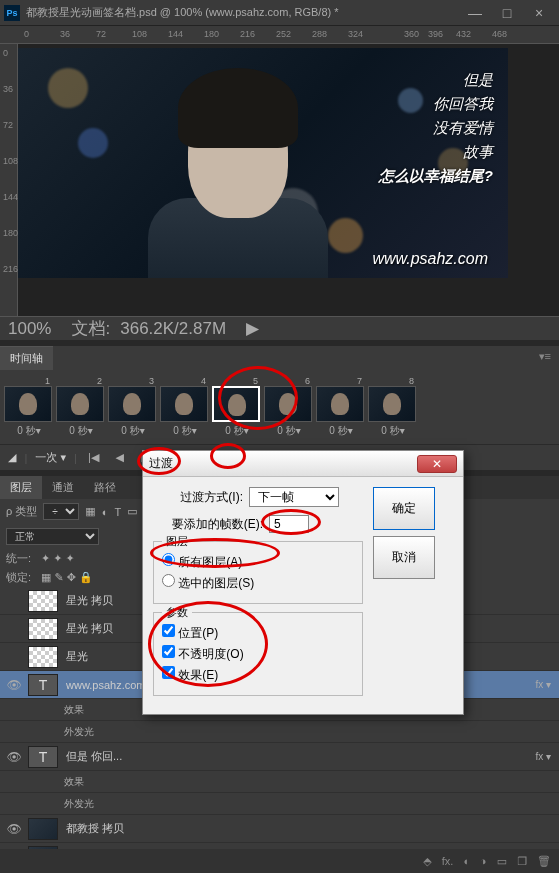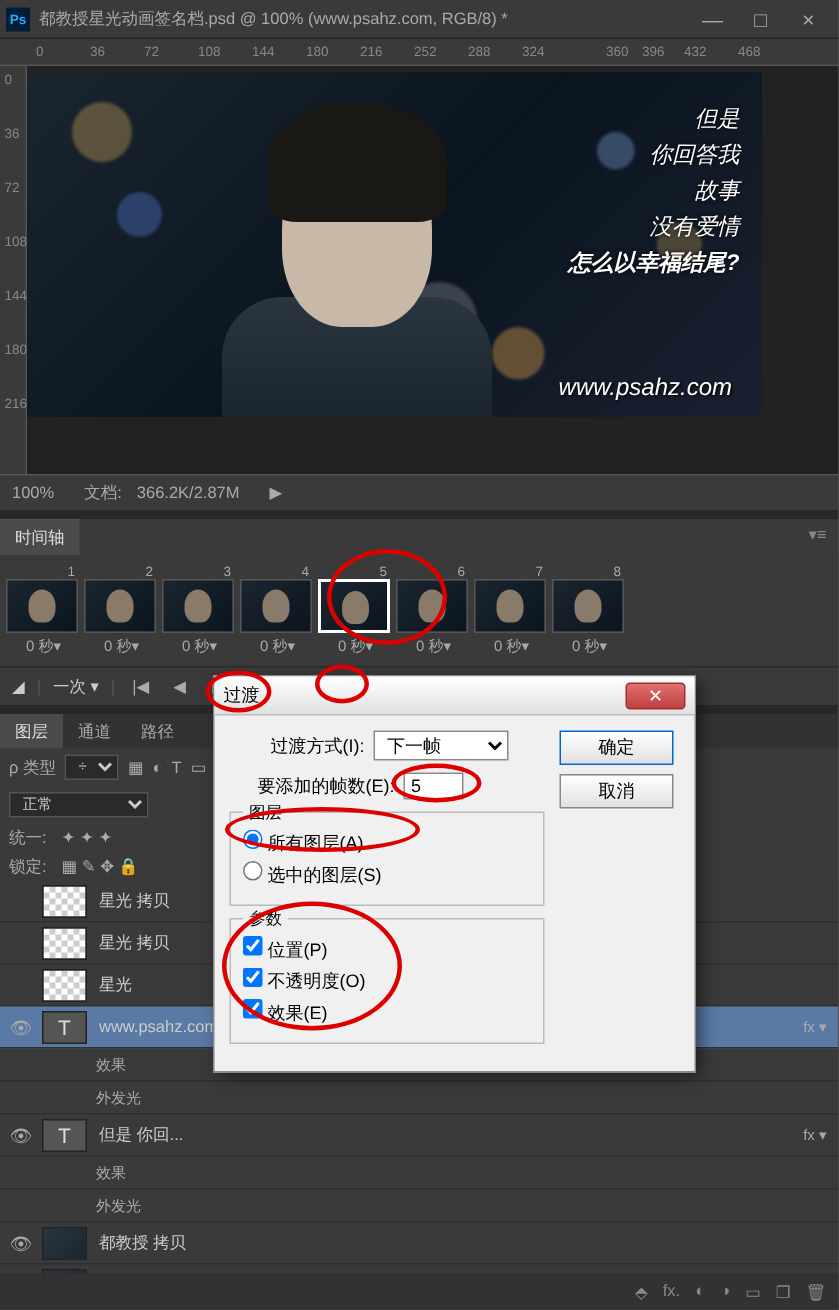--- a/index.html
+++ b/index.html
@@ -22,21 +22,21 @@
 .b4{width:35px;height:35px;background:rgba(255,180,80,0.35);top:170px;left:310px}
 .b5{width:25px;height:25px;background:rgba(150,200,255,0.3);top:40px;left:380px}
 .b6{width:30px;height:30px;background:rgba(255,200,100,0.25);top:100px;left:420px}
 .person{position:absolute;left:130px;top:10px;width:180px;height:220px}
 .person .face{width:100px;height:130px;background:#c8b8a8;border-radius:50% 50% 40% 40%;position:absolute;left:40px;top:30px}
 .person .hair{width:120px;height:80px;background:#1a1815;border-radius:60% 60% 20% 20%;position:absolute;left:30px;top:10px}
 .person .body{width:180px;height:80px;background:linear-gradient(#2a3540,#1a2530);position:absolute;bottom:0;border-radius:40px 40px 0 0}
 .overlay-text{position:absolute;right:15px;top:20px;color:#fff;font-size:15px;text-align:right;line-height:1.6;font-style:italic;text-shadow:0 0 3px #000}
 .overlay-text .hl{color:#fff;font-weight:bold}
 .watermark{position:absolute;right:20px;bottom:10px;color:#fff;font-size:16px;font-style:italic;text-shadow:1px 1px 2px #000}
-.status-bar{height:24px;background:#3a3a3a;display:flex;align-items:center;padding:0 8px;font-size:11px;color:#aaa;border-top:1px solid #555}
+.status-bar{height:24px;background:#3a3a3a;display:flex;align-items:center;padding:0 8px;font-size:17px;color:#aaa;border-top:1px solid #555}
 .status-bar .zoom{margin-right:20px}
 .status-bar .docinfo{margin-left:10px}
 .status-bar .play{margin-left:20px}
 .panel-divider{height:6px;background:#282828}
 .timeline-panel{background:#3a3a3a}
 .panel-tab{background:#4a4a4a;padding:4px 10px;display:inline-block;font-size:11px;color:#ddd;border-top:1px solid #555}
 .panel-menu{float:right;padding:4px 8px;color:#888}
 .frames{display:flex;padding:6px 4px;gap:2px;background:#3a3a3a}
 .frame{width:50px;text-align:center}
 .frame .num{font-size:9px;color:#aaa;text-align:right;padding-right:4px}
@@ -73,21 +73,21 @@
 .dialog-title .close{width:40px;height:18px;background:linear-gradient(#e07070,#c04040);border-radius:3px;color:#fff;display:flex;align-items:center;justify-content:center;font-size:12px;border:1px solid #a03030}
 .dialog-body{padding:10px;display:flex;gap:10px}
 .dialog-left{flex:1}
 .dialog-right{width:80px}
 .dlg-row{display:flex;align-items:center;margin-bottom:8px;font-size:12px}
 .dlg-row label{text-align:right;margin-right:6px}
 .dlg-row select,.dlg-row input[type=text]{border:1px solid #888;padding:1px 4px;font-size:12px;background:#fff}
 .dlg-group{border:1px solid #bbb;padding:8px;margin-bottom:8px;position:relative}
 .dlg-group .legend{position:absolute;top:-8px;left:8px;background:#f0f0f0;padding:0 4px;font-size:11px}
 .dlg-group label{display:block;font-size:12px;margin:3px 0}
-.dlg-btn{display:block;width:76px;padding:2px 0;margin-bottom:6px;background:linear-gradient(#fff,#e0e0e0);border:1px solid #888;font-size:12px;text-align:center;color:#000}
+.dlg-btn{display:block;width:62px;padding:12px 0;margin-bottom:6px;background:linear-gradient(#fff,#e0e0e0);border:1px solid #888;font-size:12px;text-align:center;color:#000}
 .bottom-status{position:absolute;bottom:0;left:0;right:0;height:24px;background:#323232;display:flex;align-items:center;justify-content:flex-end;padding:0 8px;gap:10px;color:#888;font-size:11px}
 </style>
 </head>
 <body>
 
 <div class="titlebar">
   <div class="ps-icon">Ps</div>
   <div class="title">都教授星光动画签名档.psd @ 100% (www.psahz.com, RGB/8) *</div>
   <div class="winbtn">—</div>
   <div class="winbtn">□</div>
@@ -130,22 +130,22 @@
         <div class="bokeh b5"></div>
         <div class="bokeh b6"></div>
       <div class="person">
         <div class="body"></div>
           <div class="face"></div>
           <div class="hair"></div>
       </div>
       <div class="overlay-text">
         <div>但是</div>
         <div>你回答我</div>
+        <div>没有爱情</div>
         <div>故事</div>
-        <div>没有爱情</div>
         <div class="hl">怎么以幸福结尾?</div>
       </div>
       <div class="watermark">www.psahz.com</div>
     </div>
   </div>
 </div>
 
 <div class="status-bar">
   <span class="zoom">100%</span>
   <span>文档:</span>

